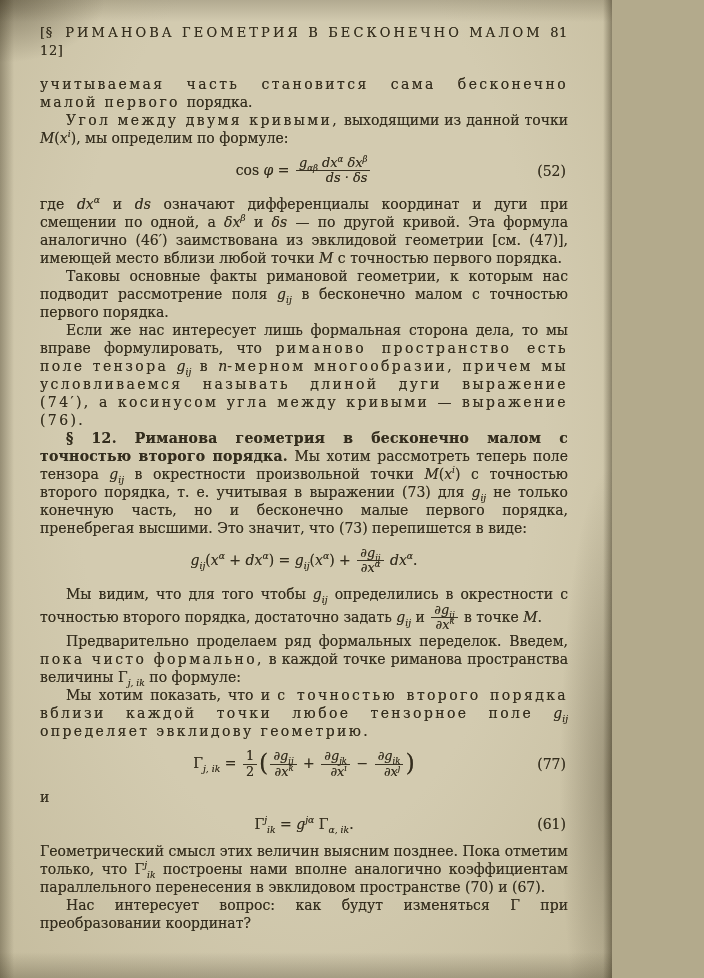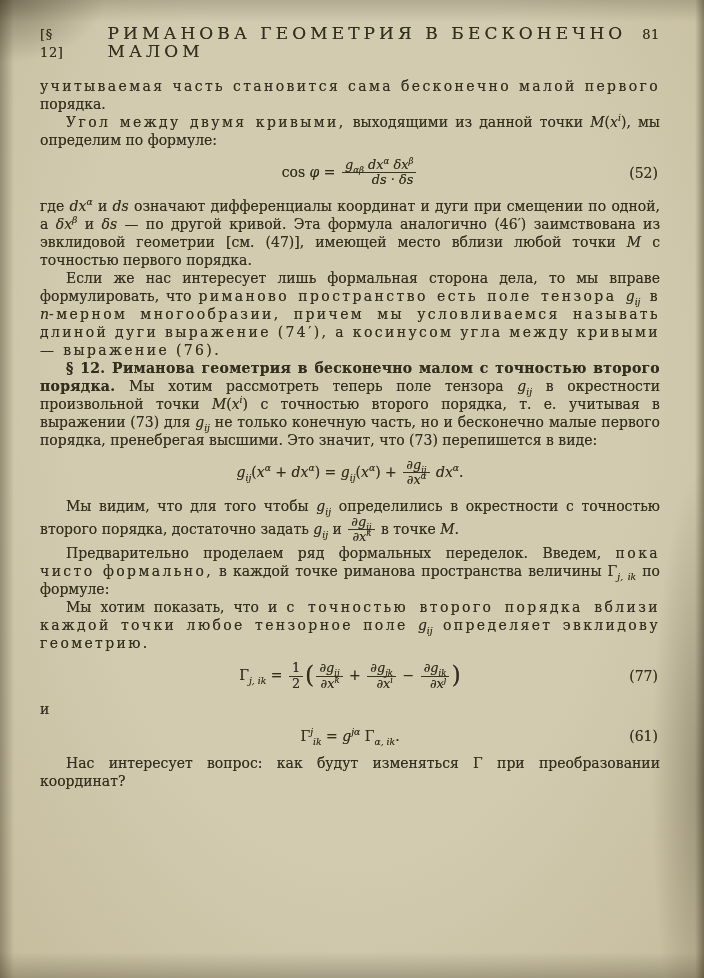--- a/index.html
+++ b/index.html
@@ -1,18 +1,18 @@
 <!DOCTYPE html>
 <html style="--paper: #ccc4a7; --ink: #332d1e;"><head>
 <meta charset="utf-8">
 <style>
   html,body{margin:0;padding:0;background:#b3aa8c;}
   .page{
     position:relative;
-    width:704px;height:978px;
+    width:612px;height:978px;
     box-sizing:border-box;
     padding:24px 44px 14px 40px;
     font-family:"DejaVu Serif","Liberation Serif",serif;
     font-size:14px;line-height:18px;
     color:var(--ink,#332d1e);
     text-align:justify;
     overflow:hidden;
     background-color:var(--paper,#ccc4a7);
     background-image:
       radial-gradient(ellipse 150px 90px at 0% 0%, rgba(40,32,14,.42), rgba(40,32,14,0) 70%),
@@ -22,21 +22,21 @@
       linear-gradient(180deg, rgba(46,38,18,.20), rgba(46,38,18,0) 22px),
       linear-gradient(0deg, rgba(46,38,18,.26), rgba(46,38,18,0) 26px),
       radial-gradient(ellipse at 50% 40%, #d3cbb0 55%, #c5bc9e 100%);
     text-shadow:0 0 .5px rgba(45,35,12,.55);
   }
   .running-head{
     display:grid;grid-template-columns:1fr auto 1fr;align-items:baseline;
     font-size:13px;margin-bottom:15px;text-align:left;
   }
   .head-left{justify-self:start;letter-spacing:.05em;}
-  .head-title{justify-self:center;letter-spacing:.24em;font-size:17px;margin-left:44px;}
+  .head-title{justify-self:center;letter-spacing:.24em;font-size:13px;}
   .head-page{justify-self:end;letter-spacing:.05em;}
   p.para{margin:0;}
   .indent{text-indent:26px;}
   .sp{letter-spacing:.17em;}
   .b{font-weight:bold;letter-spacing:.02em;}
   .i{font-style:italic;}
   sub,sup{font-style:italic;font-size:.66em;line-height:0;letter-spacing:0;}
   .frac{
     display:inline-block;vertical-align:middle;text-align:right;
     font-size:.92em;line-height:1.12;margin:0 2px;text-indent:0;
@@ -55,24 +55,26 @@
   <header class="running-head">
     <span class="head-left">[§ 12]</span>
     <span class="head-title">РИМАНОВА ГЕОМЕТРИЯ В БЕСКОНЕЧНО МАЛОМ</span>
     <span class="head-page">81</span>
   </header>
   <main>
       <p class="para"><span class="sp">учитываемая часть становится сама бесконечно малой первого </span><span>порядка.</span></p>
       <p class="para indent"><span class="sp">Угол между двумя кривыми,</span><span> выходящими из данной точки </span><span class="i">M</span><span>(</span><span class="i">x</span><sup>i</sup><span>), мы определим по формуле:</span></p>
       <div class="formula"><span class="fx"><span>cos </span><span class="i">φ</span><span> = </span><span class="frac"><span class="fn"><span class="i">g</span><sub>αβ</sub><span class="i"> dx</span><sup>α</sup><span class="i"> δx</span><sup>β</sup></span><span class="fd"><span class="i">ds · δs</span></span></span></span><span class="eqno">(52)</span></div>
       <p class="para"><span>где </span><span class="i">dx</span><sup>α</sup><span> и </span><span class="i">ds</span><span> означают дифференциалы координат и дуги при смещении по одной, а </span><span class="i">δx</span><sup>β</sup><span> и </span><span class="i">δs</span><span> — по другой кривой. Эта формула аналогично (46′) заимствована из эвклидовой геометрии [см. (47)], имеющей место вблизи любой точки </span><span class="i">M</span><span> с точностью первого порядка.</span></p>
+      <p class="para indent"><span>Таковы основные факты римановой геометрии, к которым нас подводит рассмотрение поля </span><span class="i">g</span><sub>ij</sub><span> в бесконечно малом с точностью первого порядка.</span></p>
       <p class="para indent"><span>Если же нас интересует лишь формальная сторона дела, то мы вправе формулировать, что </span><span class="sp">риманово пространство есть поле тензора </span><span class="i">g</span><sub>ij</sub><span class="sp"> в </span><span class="i">n</span><span class="sp">-мерном многообразии, причем мы условливаемся называть длиной дуги выражение (74′), а косинусом угла между кривыми — выражение (76).</span></p>
       <p class="para indent"><span class="b">§ 12. Риманова геометрия в бесконечно малом с точностью второго порядка.</span><span> Мы хотим рассмотреть теперь поле тензора </span><span class="i">g</span><sub>ij</sub><span> в окрестности произвольной точки </span><span class="i">M</span><span>(</span><span class="i">x</span><sup>i</sup><span>) с точностью второго порядка, т. е. учитывая в выражении (73) для </span><span class="i">g</span><sub>ij</sub><span> не только конечную часть, но и бесконечно малые первого порядка, пренебрегая высшими. Это значит, что (73) перепишется в виде:</span></p>
       <div class="formula"><span class="fx"><span class="i">g</span><sub>ij</sub><span>(</span><span class="i">x</span><sup>α</sup><span> + </span><span class="i">dx</span><sup>α</sup><span>) = </span><span class="i">g</span><sub>ij</sub><span>(</span><span class="i">x</span><sup>α</sup><span>) + </span><span class="frac"><span class="fn"><span class="i">∂g</span><sub>ij</sub></span><span class="fd"><span class="i">∂x</span><sup>α</sup></span></span><span> </span><span class="i">dx</span><sup>α</sup><span>.</span></span></div>
       <p class="para indent"><span>Мы видим, что для того чтобы </span><span class="i">g</span><sub>ij</sub><span> определились в окрестности с точностью второго порядка, достаточно задать </span><span class="i">g</span><sub>ij</sub><span> и </span><span class="frac"><span class="fn"><span class="i">∂g</span><sub>ij</sub></span><span class="fd"><span class="i">∂x</span><sup>k</sup></span></span><span> в точке </span><span class="i">M</span><span>.</span></p>
       <p class="para indent"><span>Предварительно проделаем ряд формальных переделок. Введем, </span><span class="sp">пока чисто формально,</span><span> в каждой точке риманова пространства величины </span><span>Γ</span><sub>j, ik</sub><span> по формуле:</span></p>
       <p class="para indent"><span>Мы хотим показать, что и </span><span class="sp">с точностью второго порядка вблизи каждой точки любое тензорное поле </span><span class="i">g</span><sub>ij</sub><span class="sp"> определяет эвклидову геометрию.</span></p>
       <div class="formula"><span class="fx"><span>Γ</span><sub>j, ik</sub><span> = </span><span class="frac"><span class="fn"><span>1</span></span><span class="fd"><span>2</span></span></span><span class="big">(</span><span class="frac"><span class="fn"><span class="i">∂g</span><sub>ij</sub></span><span class="fd"><span class="i">∂x</span><sup>k</sup></span></span><span> + </span><span class="frac"><span class="fn"><span class="i">∂g</span><sub>jk</sub></span><span class="fd"><span class="i">∂x</span><sup>i</sup></span></span><span> − </span><span class="frac"><span class="fn"><span class="i">∂g</span><sub>ik</sub></span><span class="fd"><span class="i">∂x</span><sup>j</sup></span></span><span class="big">)</span></span><span class="eqno">(77)</span></div>
       <p class="para"><span>и</span></p>
       <div class="formula"><span class="fx"><span>Γ</span><sup>j</sup><sub>ik</sub><span> = </span><span class="i">g</span><sup>jα</sup><span> Γ</span><sub>α, ik</sub><span>.</span></span><span class="eqno">(61)</span></div>
+      <p class="para"><span>Геометрический смысл этих величин выясним позднее. Пока отметим только, что </span><span>Γ</span><sup>j</sup><sub>ik</sub><span> построены нами вполне аналогично коэффициентам параллельного перенесения в эвклидовом пространстве (70) и (67).</span></p>
       <p class="para indent"><span>Нас интересует вопрос: как будут изменяться </span><span>Γ</span><span> при преобразовании координат?</span></p>
     </main>
 </div>
 
 </body></html>

